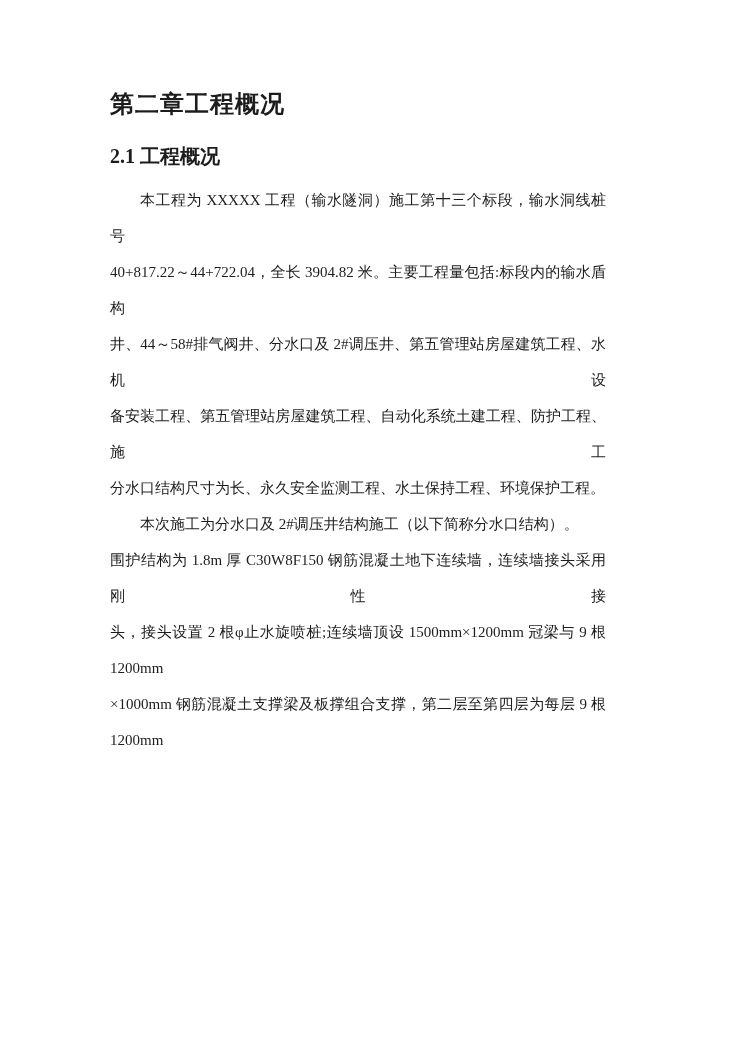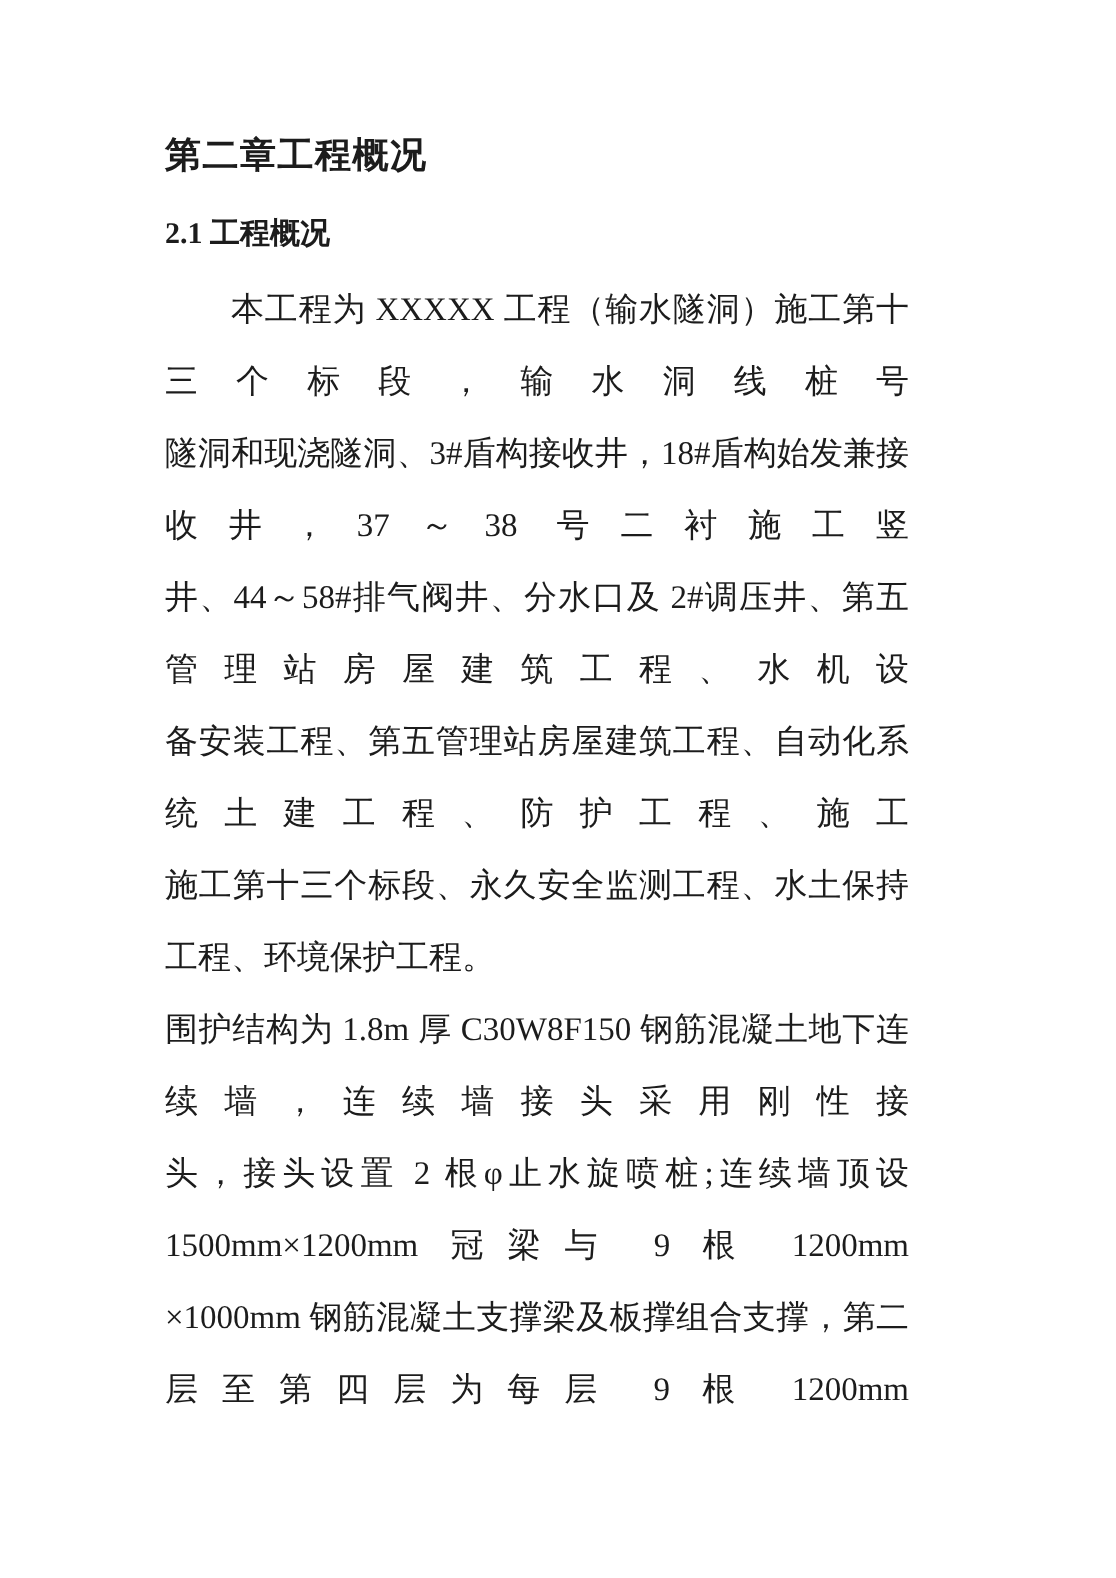--- a/index.html
+++ b/index.html
@@ -32,22 +32,22 @@
     font-size: 20px;
     line-height: 28px;
     font-weight: bold;
     margin: 0 0 12px 0;
   }
   .para {
     margin: 0;
     padding: 0;
   }
   .line {
-    font-size: 22px;
-    line-height: 48px;
+    font-size: 15px;
+    line-height: 36px;
     text-align: justify;
     text-align-last: justify;
   }
   .line.first {
     text-indent: 2em;
   }
   .line.last {
     text-align-last: left;
   }
 </style>
@@ -55,26 +55,29 @@
 <body>
 
 <div class="page">
 
   <h1 class="chapter-title">第二章工程概况</h1>
 
   <h2 class="section-heading">2.1 工程概况</h2>
 
   <div class="para">
     <div class="line first">本工程为 XXXXX 工程（输水隧洞）施工第十三个标段，输水洞线桩号</div>
-    <div class="line">隧洞和现浇隧洞、3#盾构接收井，18#盾构始发兼接收井，37～38 号二衬施工竖</div>
+    <div class="line">40+817.22～44+722.04，全长 3904.82 米。主要工程量包括:标段内的输水盾构</div>
     <div class="line">井、44～58#排气阀井、分水口及 2#调压井、第五管理站房屋建筑工程、水机设</div>
     <div class="line">备安装工程、第五管理站房屋建筑工程、自动化系统土建工程、防护工程、施工</div>
-    <div class="line last">施工第十三个标段、永久安全监测工程、水土保持工程、环境保护工程。</div>
+    <div class="line last">分水口结构尺寸为长、永久安全监测工程、水土保持工程、环境保护工程。</div>
   </div>
 
+  <div class="para">
+    <div class="line first last">本次施工为分水口及 2#调压井结构施工（以下简称分水口结构）。</div>
+  </div>
 
   <div class="para">
     <div class="line">围护结构为 1.8m 厚 C30W8F150 钢筋混凝土地下连续墙，连续墙接头采用刚性接</div>
     <div class="line">头，接头设置 2 根φ止水旋喷桩;连续墙顶设 1500mm×1200mm 冠梁与 9 根 1200mm</div>
     <div class="line">×1000mm 钢筋混凝土支撑梁及板撑组合支撑，第二层至第四层为每层 9 根 1200mm</div>
 
   </div>
 
 </div>
 

